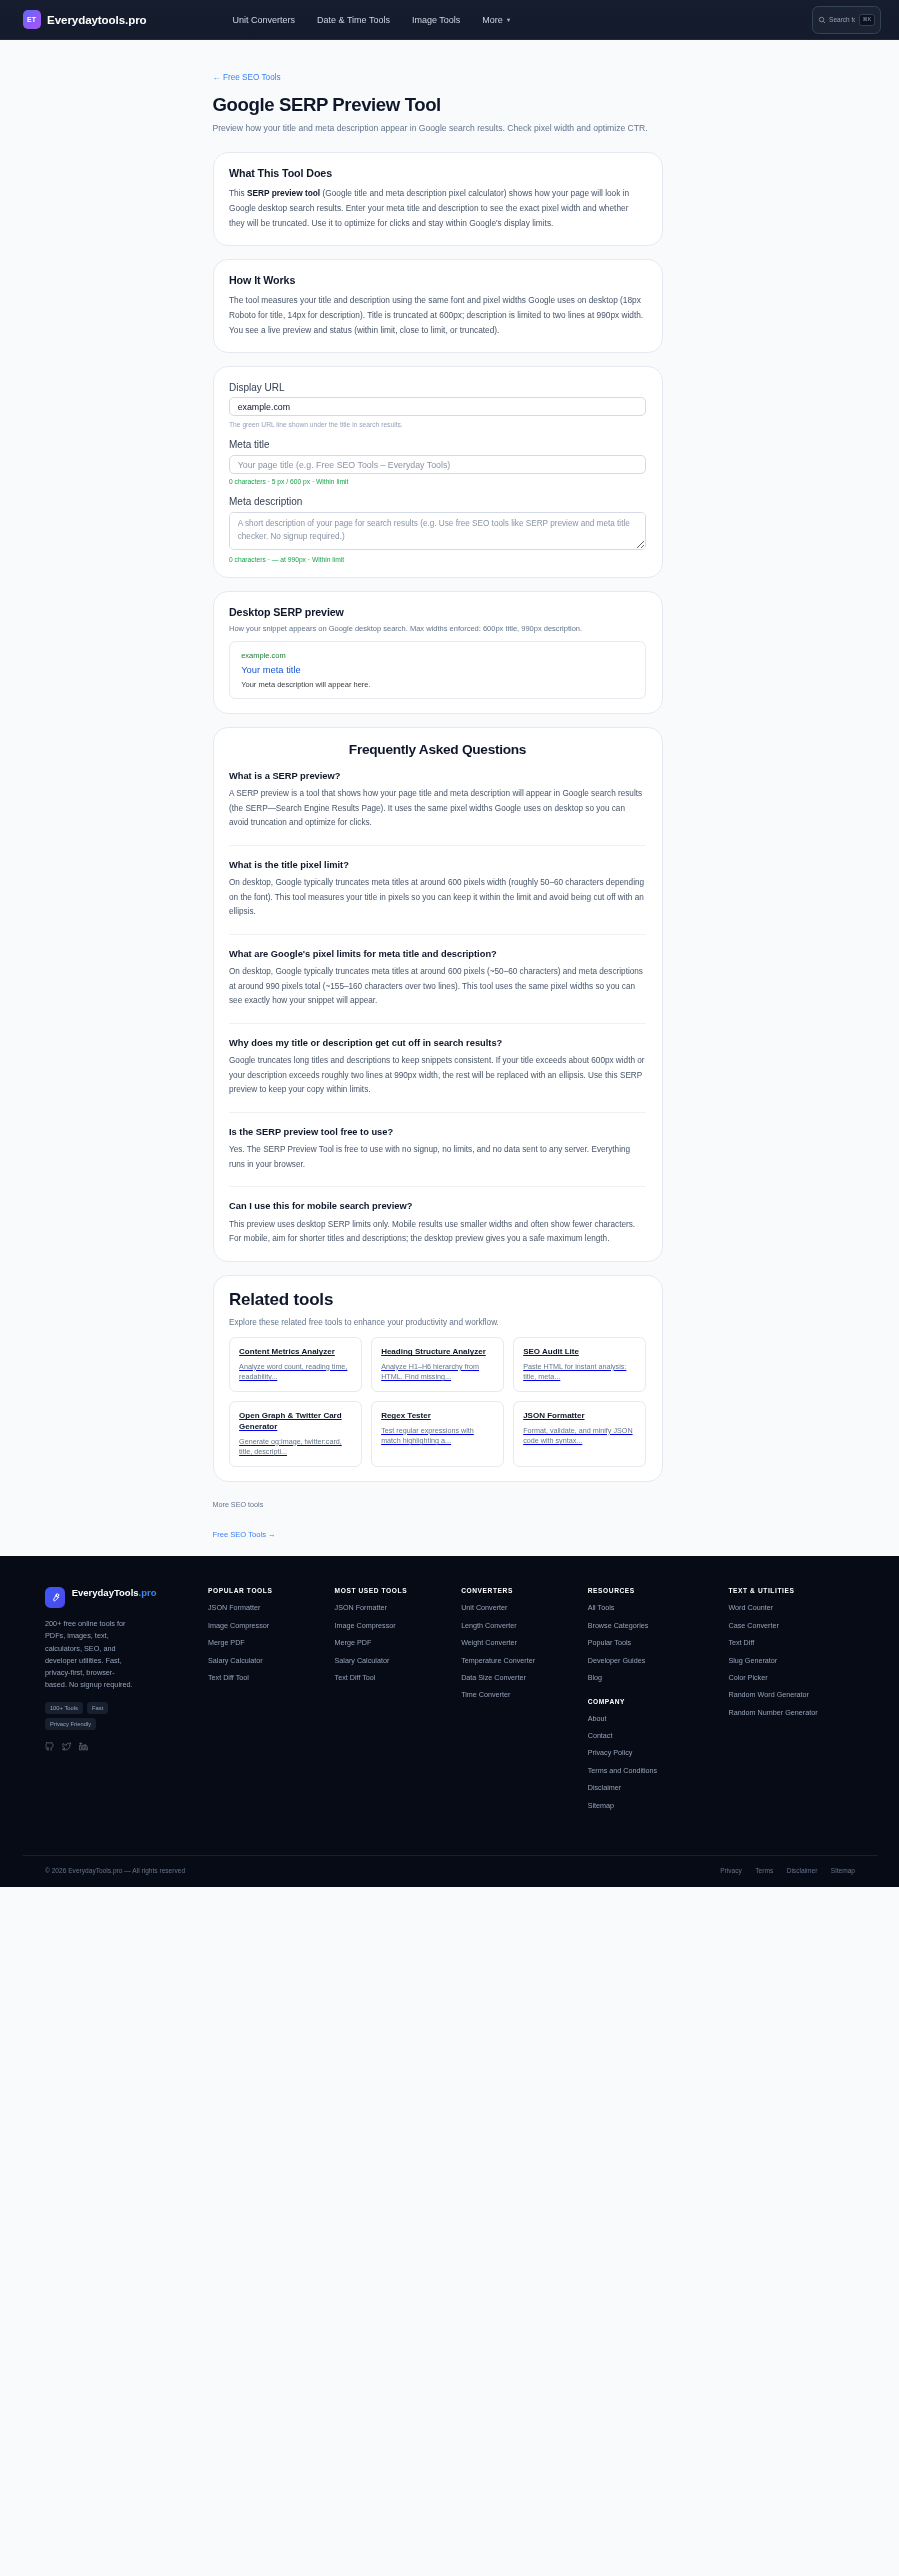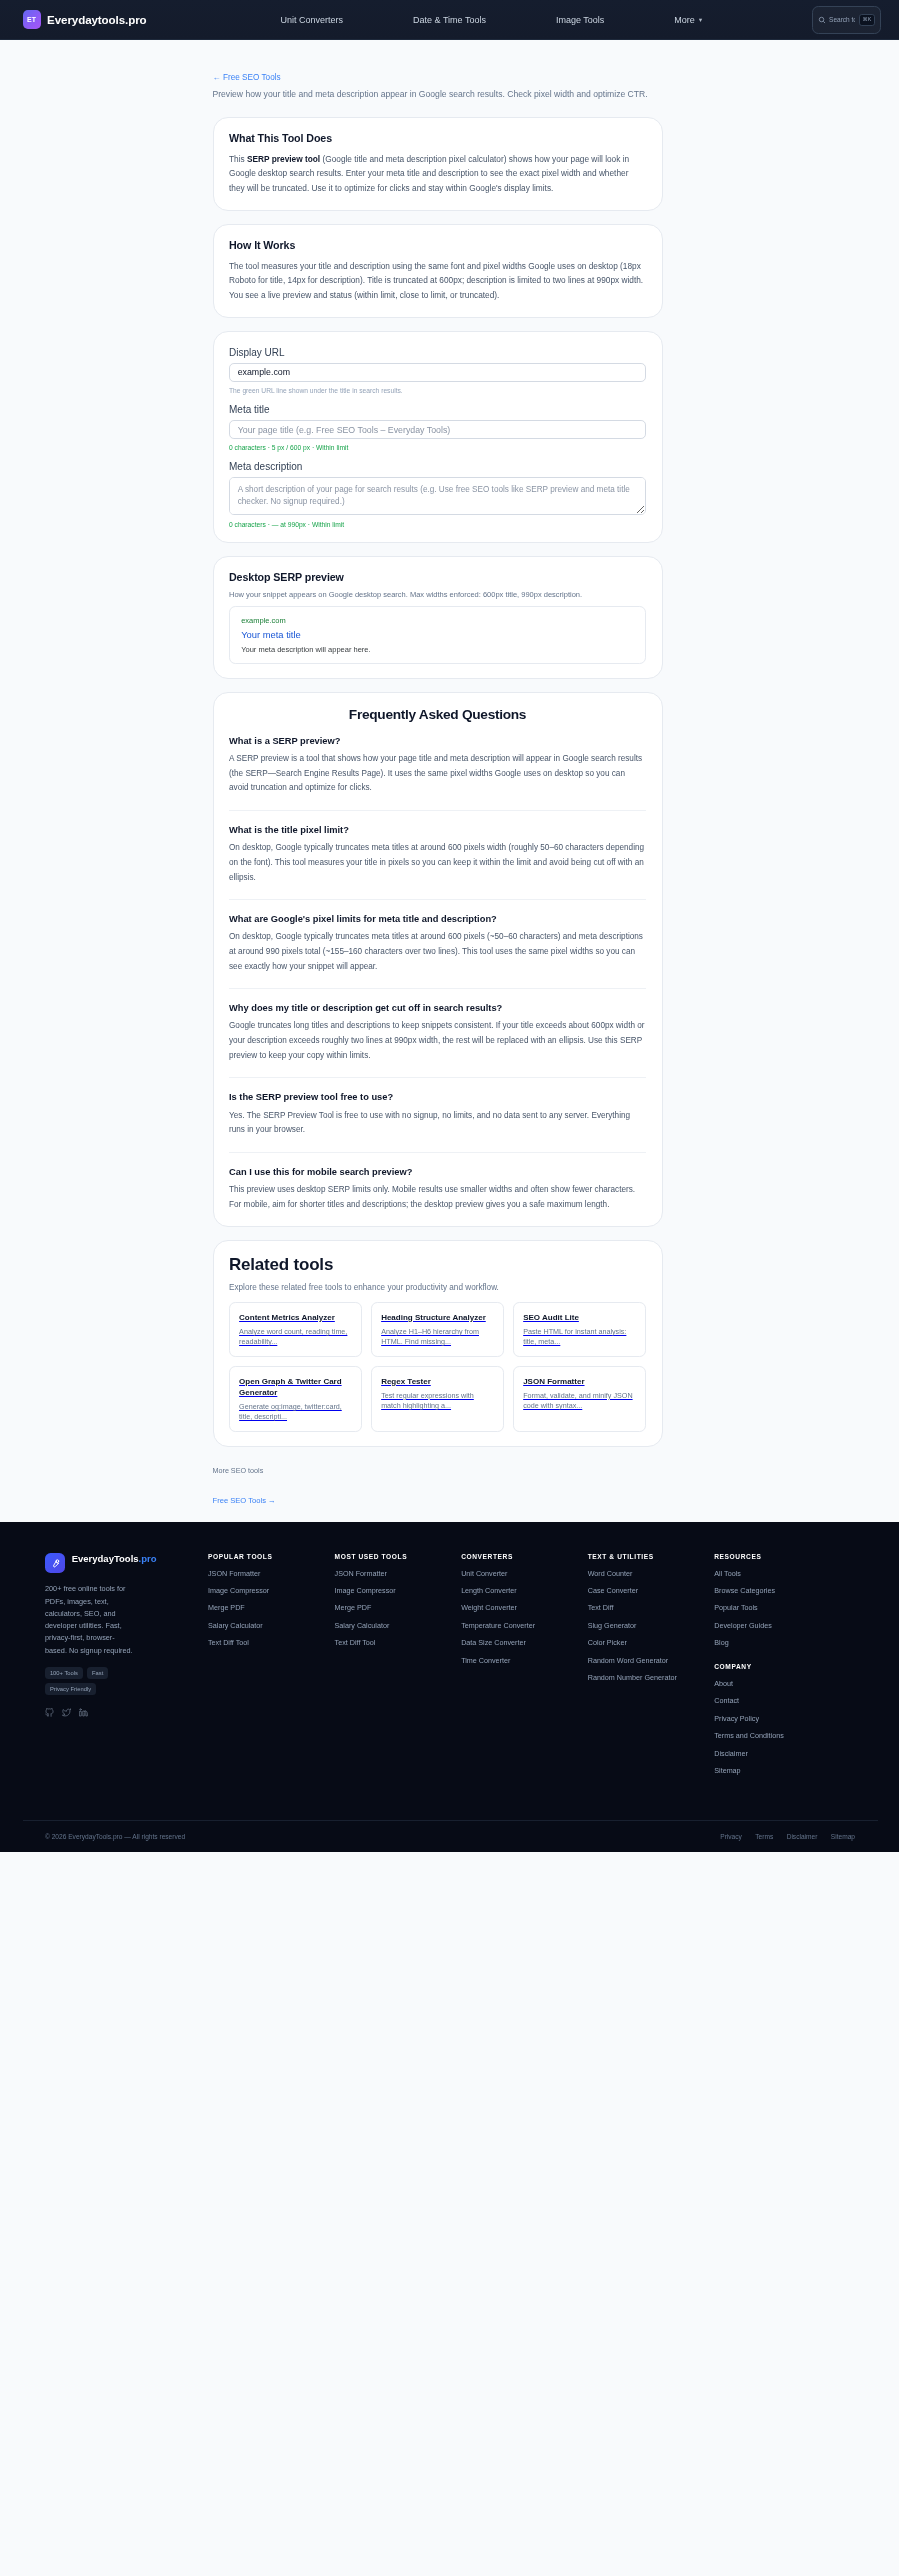--- a/index.html
+++ b/index.html
@@ -26,21 +26,21 @@
   .brand-logo {
     width: 18.3px; height: 18.3px; border-radius: 4.9px;
     background: linear-gradient(135deg,#6366f1 0%,#8b5cf6 55%,#a855f7 100%);
     display: flex; align-items: center; justify-content: center;
     color: #fff; font-size: 7px; font-weight: bold; letter-spacing: 0.2px;
   }
   .brand-name { color: #fff; font-size: 11.6px; font-weight: bold; letter-spacing: -0.1px; }
   .nav-links { display: flex; align-items: center; gap: 22px; margin-left: 86px; }
   .nav-link {
     color: #cbd5e1; font-size: 9px; text-decoration: none; white-space: nowrap;
-    display: flex; align-items: center; gap: 2.8px; margin-left: 48px;
+    display: flex; align-items: center; gap: 2.8px;
   }
   .chev { font-size: 5.6px; opacity: .85; }
   .search-box {
     position: absolute; right: 19px; top: 6.3px;
     width: 69px; height: 27.4px;
     border: 0.7px solid #344256; border-radius: 6.3px;
     background: rgba(255,255,255,.03);
     display: flex; align-items: center; gap: 3.5px; padding: 0 4.9px;
   }
   .search-ic { width: 7.7px; height: 7.7px; flex: 0 0 auto; }
@@ -209,20 +209,21 @@
     <span class="kbd">⌘K</span>
   </div>
 </div>
 
 <div class="page">
   <div class="wrap">
 
     <div class="back-row">
       <a class="back-link" href="#">← Free SEO Tools</a>
     </div>
+    <h1 class="page-title">Google SERP Preview Tool</h1>
     <p class="page-sub">Preview how your title and meta description appear in Google search results. Check pixel width and optimize CTR.</p>
 
     <div class="card s-block">
       <h2 class="card-title">What This Tool Does</h2>
       <p class="card-body"><span>This </span><b>SERP preview tool</b><span> (Google title and meta description pixel calculator) shows how your page will look in Google desktop search results. Enter your meta title and description to see the exact pixel width and whether they will be truncated. Use it to optimize for clicks and stay within Google's display limits.</span></p>
     </div>
 
     <div class="card s-block">
       <h2 class="card-title">How It Works</h2>
       <p class="card-body">The tool measures your title and description using the same font and pixel widths Google uses on desktop (18px Roboto for title, 14px for description). Title is truncated at 600px; description is limited to two lines at 990px width. You see a live preview and status (within limit, close to limit, or truncated).</p>
@@ -377,48 +378,48 @@
       </div>
 
       <div class="f-col">
         <div class="f-head">CONVERTERS</div>
         <a class="f-link" href="#">Unit Converter</a>
         <a class="f-link" href="#">Length Converter</a>
         <a class="f-link" href="#">Weight Converter</a>
         <a class="f-link" href="#">Temperature Converter</a>
         <a class="f-link" href="#">Data Size Converter</a>
         <a class="f-link" href="#">Time Converter</a>
-      </div>
-
-      <div class="f-col">
-        <div class="f-head">TEXT &amp; UTILITIES</div>
-        <a class="f-link" href="#">Word Counter</a>
-        <a class="f-link" href="#">Case Converter</a>
-        <a class="f-link" href="#">Text Diff</a>
-        <a class="f-link" href="#">Slug Generator</a>
-        <a class="f-link" href="#">Color Picker</a>
-        <a class="f-link" href="#">Random Word Generator</a>
-        <a class="f-link" href="#">Random Number Generator</a>
       </div>
 
       <div class="f-col wide">
         <div class="f-head">RESOURCES</div>
         <a class="f-link" href="#">All Tools</a>
         <a class="f-link" href="#">Browse Categories</a>
         <a class="f-link" href="#">Popular Tools</a>
         <a class="f-link" href="#">Developer Guides</a>
         <a class="f-link" href="#">Blog</a>
         <div class="f-head second">COMPANY</div>
         <a class="f-link" href="#">About</a>
         <a class="f-link" href="#">Contact</a>
         <a class="f-link" href="#">Privacy Policy</a>
         <a class="f-link" href="#">Terms and Conditions</a>
         <a class="f-link" href="#">Disclaimer</a>
         <a class="f-link" href="#">Sitemap</a>
       </div>
+
+      <div class="f-col">
+        <div class="f-head">TEXT &amp; UTILITIES</div>
+        <a class="f-link" href="#">Word Counter</a>
+        <a class="f-link" href="#">Case Converter</a>
+        <a class="f-link" href="#">Text Diff</a>
+        <a class="f-link" href="#">Slug Generator</a>
+        <a class="f-link" href="#">Color Picker</a>
+        <a class="f-link" href="#">Random Word Generator</a>
+        <a class="f-link" href="#">Random Number Generator</a>
+      </div>
     </div>
   </div>
 
   <div class="f-bottom">
     <div class="f-copy">© 2026 EverydayTools.pro — All rights reserved</div>
     <div class="f-bl">
       <a href="#">Privacy</a>
       <a href="#">Terms</a>
       <a href="#">Disclaimer</a>
       <a href="#">Sitemap</a>

